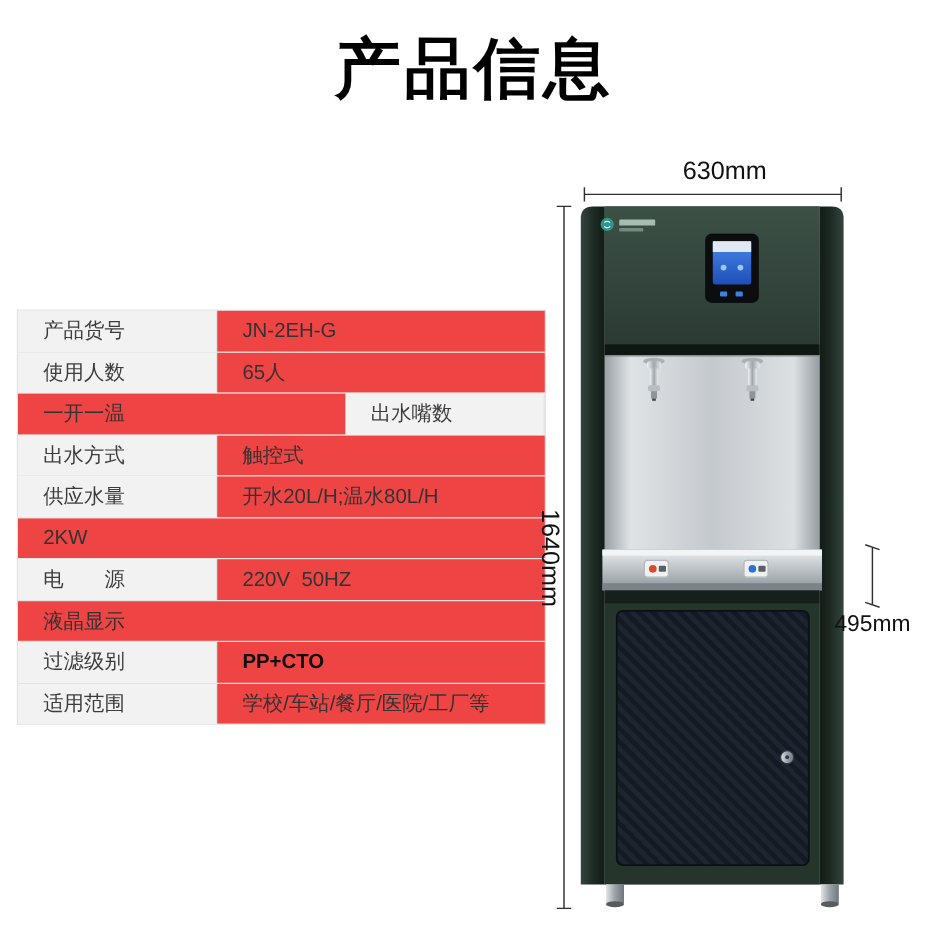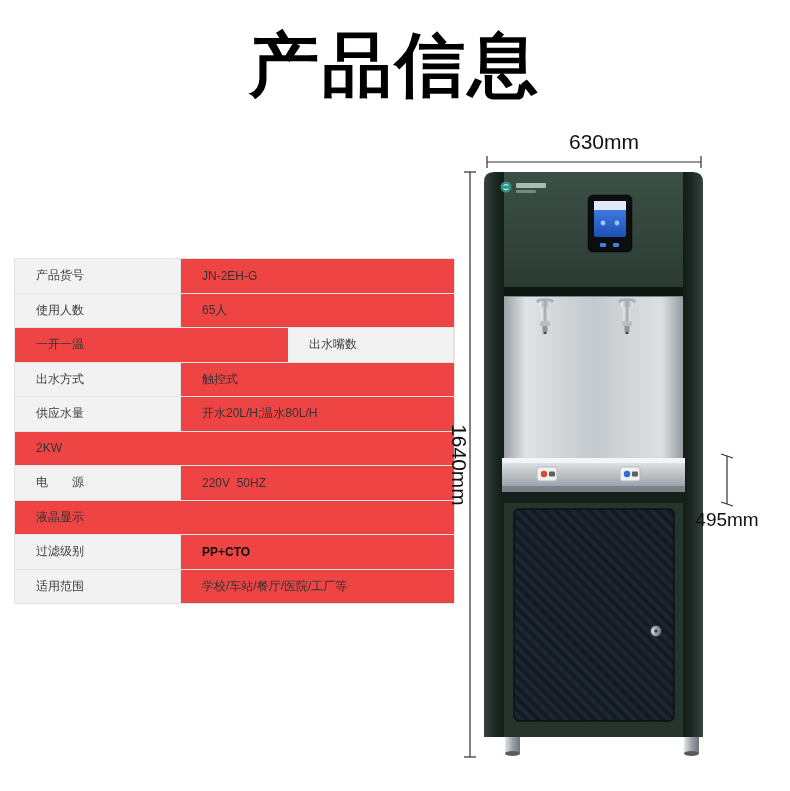--- a/index.html
+++ b/index.html
@@ -2,29 +2,29 @@
 <html><head>
 <meta charset="utf-8">
 <style>
   html,body { margin:0; padding:0; }
   body {
     width:790px; height:791px; background:#ffffff; position:relative; overflow:hidden;
     font-family:"Liberation Sans","DejaVu Sans",sans-serif;
   }
   .title {
     position:absolute; top:30px; left:0; width:100%; margin:0;
-    text-align:center; font-size:70px; font-weight:900; color:#000;
+    text-align:center; font-size:55px; font-weight:900; color:#000;
     letter-spacing:3px; line-height:1;
   }
   .spec-table {
     position:absolute; left:14px; top:258px; width:441px;
     border:1px solid #e3e3e3; border-bottom:none; box-sizing:border-box;
   }
   .spec-row { display:flex; height:34.5px; border-bottom:1px solid #e3e3e3; box-sizing:border-box; }
-  .cell { display:flex; align-items:center; font-size:12px; white-space:pre; box-sizing:border-box; }
+  .cell { display:flex; align-items:center; font-size:17px; white-space:pre; box-sizing:border-box; }
   .cell.label {
     width:166px; background:#f2f2f2; padding-left:21px; color:#3c3c3c;
     border-right:1px solid #e3e3e3; flex:none;
   }
   .cell.value { flex:1; background:#ef4444; padding-left:21px; color:#333; }
   .cell.value.bold { font-weight:bold; color:#111; }
   .product { position:absolute; left:440px; top:115px; width:350px; height:676px; }
   svg text { font-family:"Liberation Sans","DejaVu Sans",sans-serif; }
 </style>
 </head>

